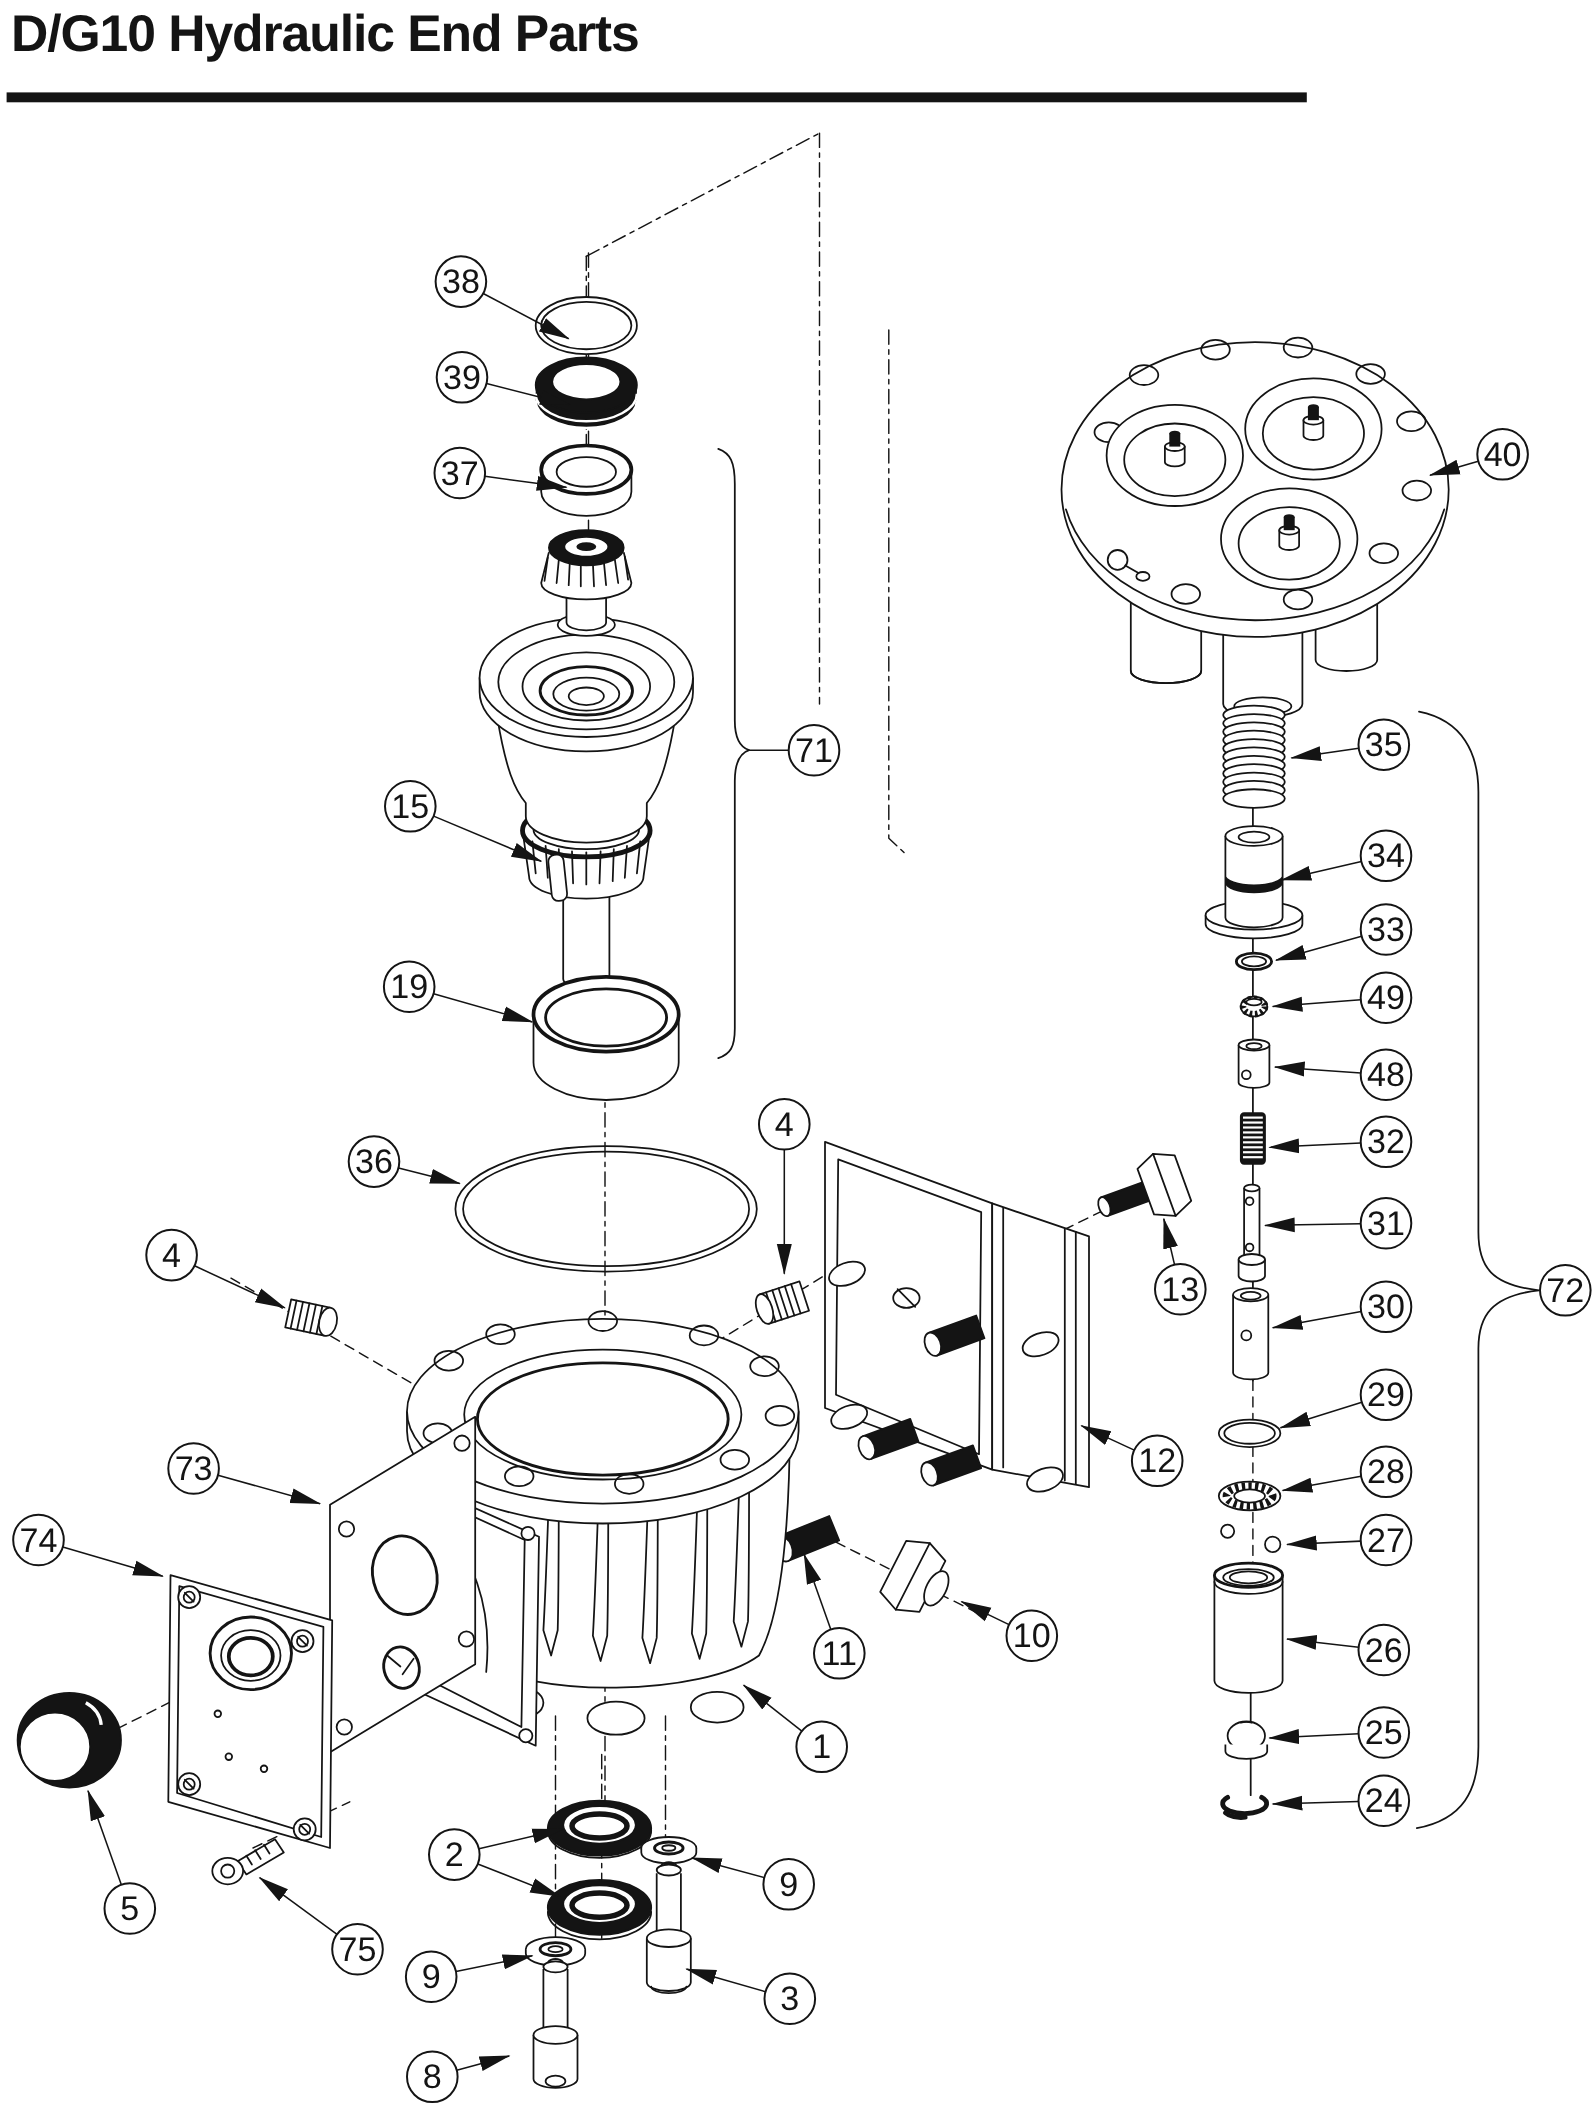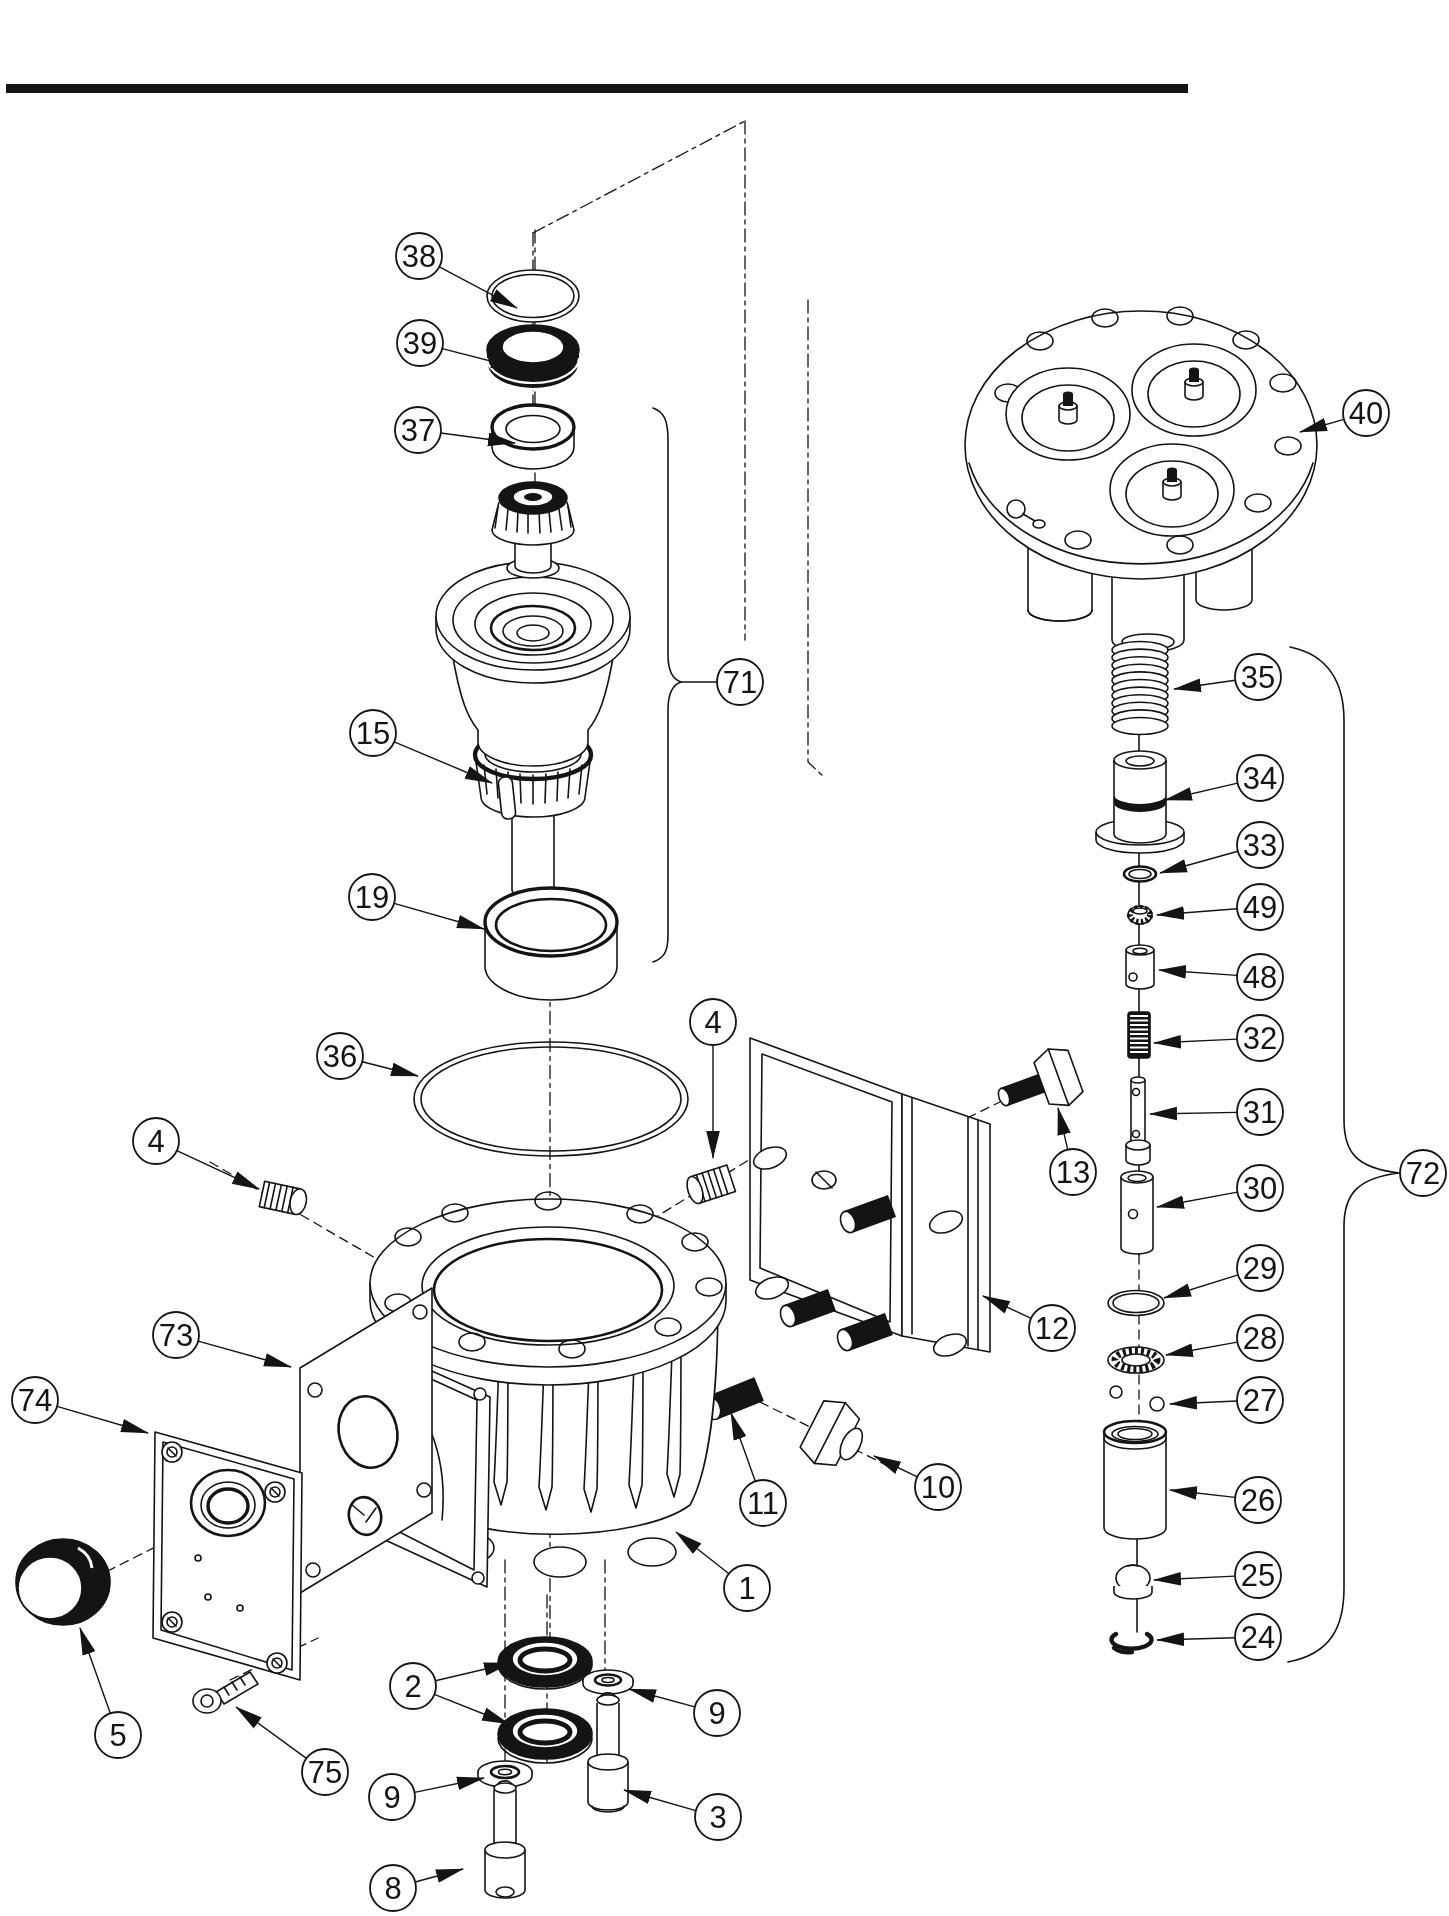--- a/index.html
+++ b/index.html
@@ -16,20 +16,21 @@
   .dd{stroke-dasharray:13 5 4 5;stroke-width:1.3;}
   .ds{stroke-dasharray:9 6;stroke-width:1.3;}
   .callout-circle{fill:#fff;stroke:#141414;stroke-width:1.8;}
   .callout-text{font:31px "Liberation Sans",sans-serif;fill:#141414;text-anchor:middle;}
   .leader{fill:none;stroke:#141414;stroke-width:1.4;}
 </style>
 </head>
 <body>
 
 <div class="page">
+  <div class="title">D/G10 Hydraulic End Parts</div>
   <div class="rule"></div>
 
   <svg width="1449" height="1916" viewBox="0 0 1449 1916">
     <defs>
       <marker id="ah" markerWidth="30" markerHeight="18" refX="27" refY="9" orient="auto" markerUnits="userSpaceOnUse">
         <path d="M28,9 L0,2.2 L0,15.8 Z" fill="#141414"></path>
       </marker>
       <ellipse id="coil" cx="1140" cy="650" rx="28" ry="8.5" class="w"></ellipse>
       <line id="sline" x1="1130" y1="1016" x2="1148" y2="1016" stroke="#fff" stroke-width="2"></line>
       <ellipse id="rimhole" rx="13" ry="9" class="ln"></ellipse>

